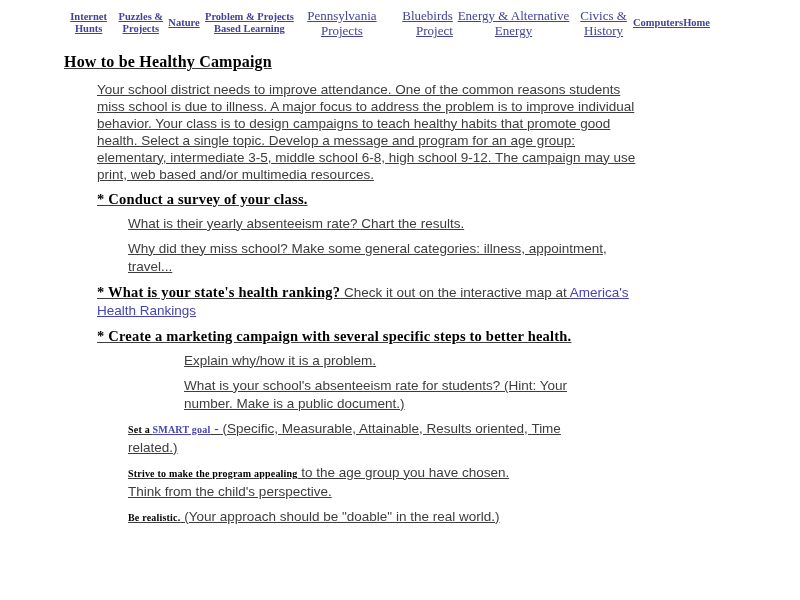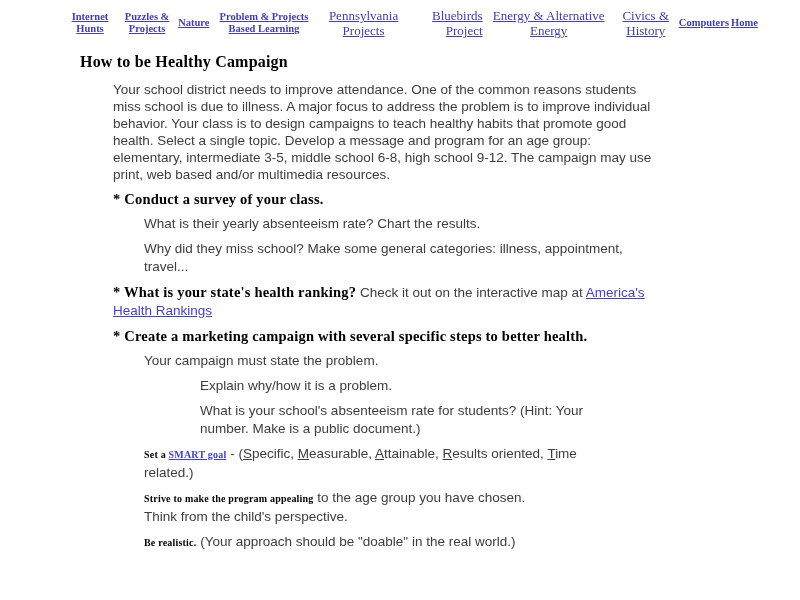--- a/index.html
+++ b/index.html
@@ -2,33 +2,33 @@
 <html><head>
 <meta charset="utf-8">
 <style>
   * { margin:0; padding:0; box-sizing:border-box; }
   html,body { width:800px; height:600px; overflow:hidden; background:#ffffff; }
   body { font-family:"Liberation Sans", sans-serif; color:#3d3d3d; }
 
   
   .topnav {
     display:flex; align-items:center; justify-content:space-between;
-    padding:8px 42px 0 64px;
+    padding:8px 90px 0 64px;
   }
   .nav-link {
     display:inline-block; text-align:center; line-height:1.18;
     color:#42429a; text-decoration:underline; cursor:pointer;
     font-family:"Liberation Serif", serif;
   }
   .nav-sm { font-size:10.5px; font-weight:bold; }
   .nav-lg { font-size:13px; font-weight:normal; }
   .w52{width:52px;} .w58{width:58px;} .w105{width:105px;} .w90{width:90px;}
   .w72{width:72px;text-align:right;} .w128{width:128px;} .w62{width:62px;}
 
-  main { padding-left:80px; padding-top:14px; }
+  main { padding-left:64px; padding-top:14px;text-decoration:underline; }
 
   h1.page-title {
     font-family:"Liberation Serif", serif; font-weight:bold; color:#000;
     font-size:16px; letter-spacing:.2px; margin-bottom:10px;
   }
 
   .blk { margin-bottom:7px; }
   .ind1 { margin-left:33px; }
   .ind2 { margin-left:64px; }
   .ind3 { margin-left:120px; }
@@ -85,21 +85,20 @@
     <div class="tline">travel...</div>
   </div>
 
   <div class="blk ind1">
     <div class="tline"><span class="shead" style="white-space:normal">* What is your state's health ranking?</span><span> Check it out on the interactive map at </span><a class="blink">America's</a></div>
     <div class="tline"><a class="blink">Health Rankings</a></div>
   </div>
 
   <div class="blk ind1 shead">* Create a marketing campaign with several specific steps to better health.</div>
 
-  <div class="blk ind2 tline">Your campaign must state the problem.</div>
 
   <div class="blk ind3 tline">Explain why/how it is a problem.</div>
 
   <div class="blk ind3">
     <div class="tline">What is your school's absenteeism rate for students? (Hint: Your</div>
     <div class="tline">number. Make is a public document.)</div>
   </div>
 
   <div class="blk ind2">
     <div class="tline"><span class="lead">Set a </span><a class="blink lead">SMART goal</a><span> - (</span><span><u>S</u></span><span>pecific, </span><span><u>M</u></span><span>easurable, </span><span><u>A</u></span><span>ttainable, </span><span><u>R</u></span><span>esults oriented, </span><span><u>T</u></span><span>ime</span></div>

